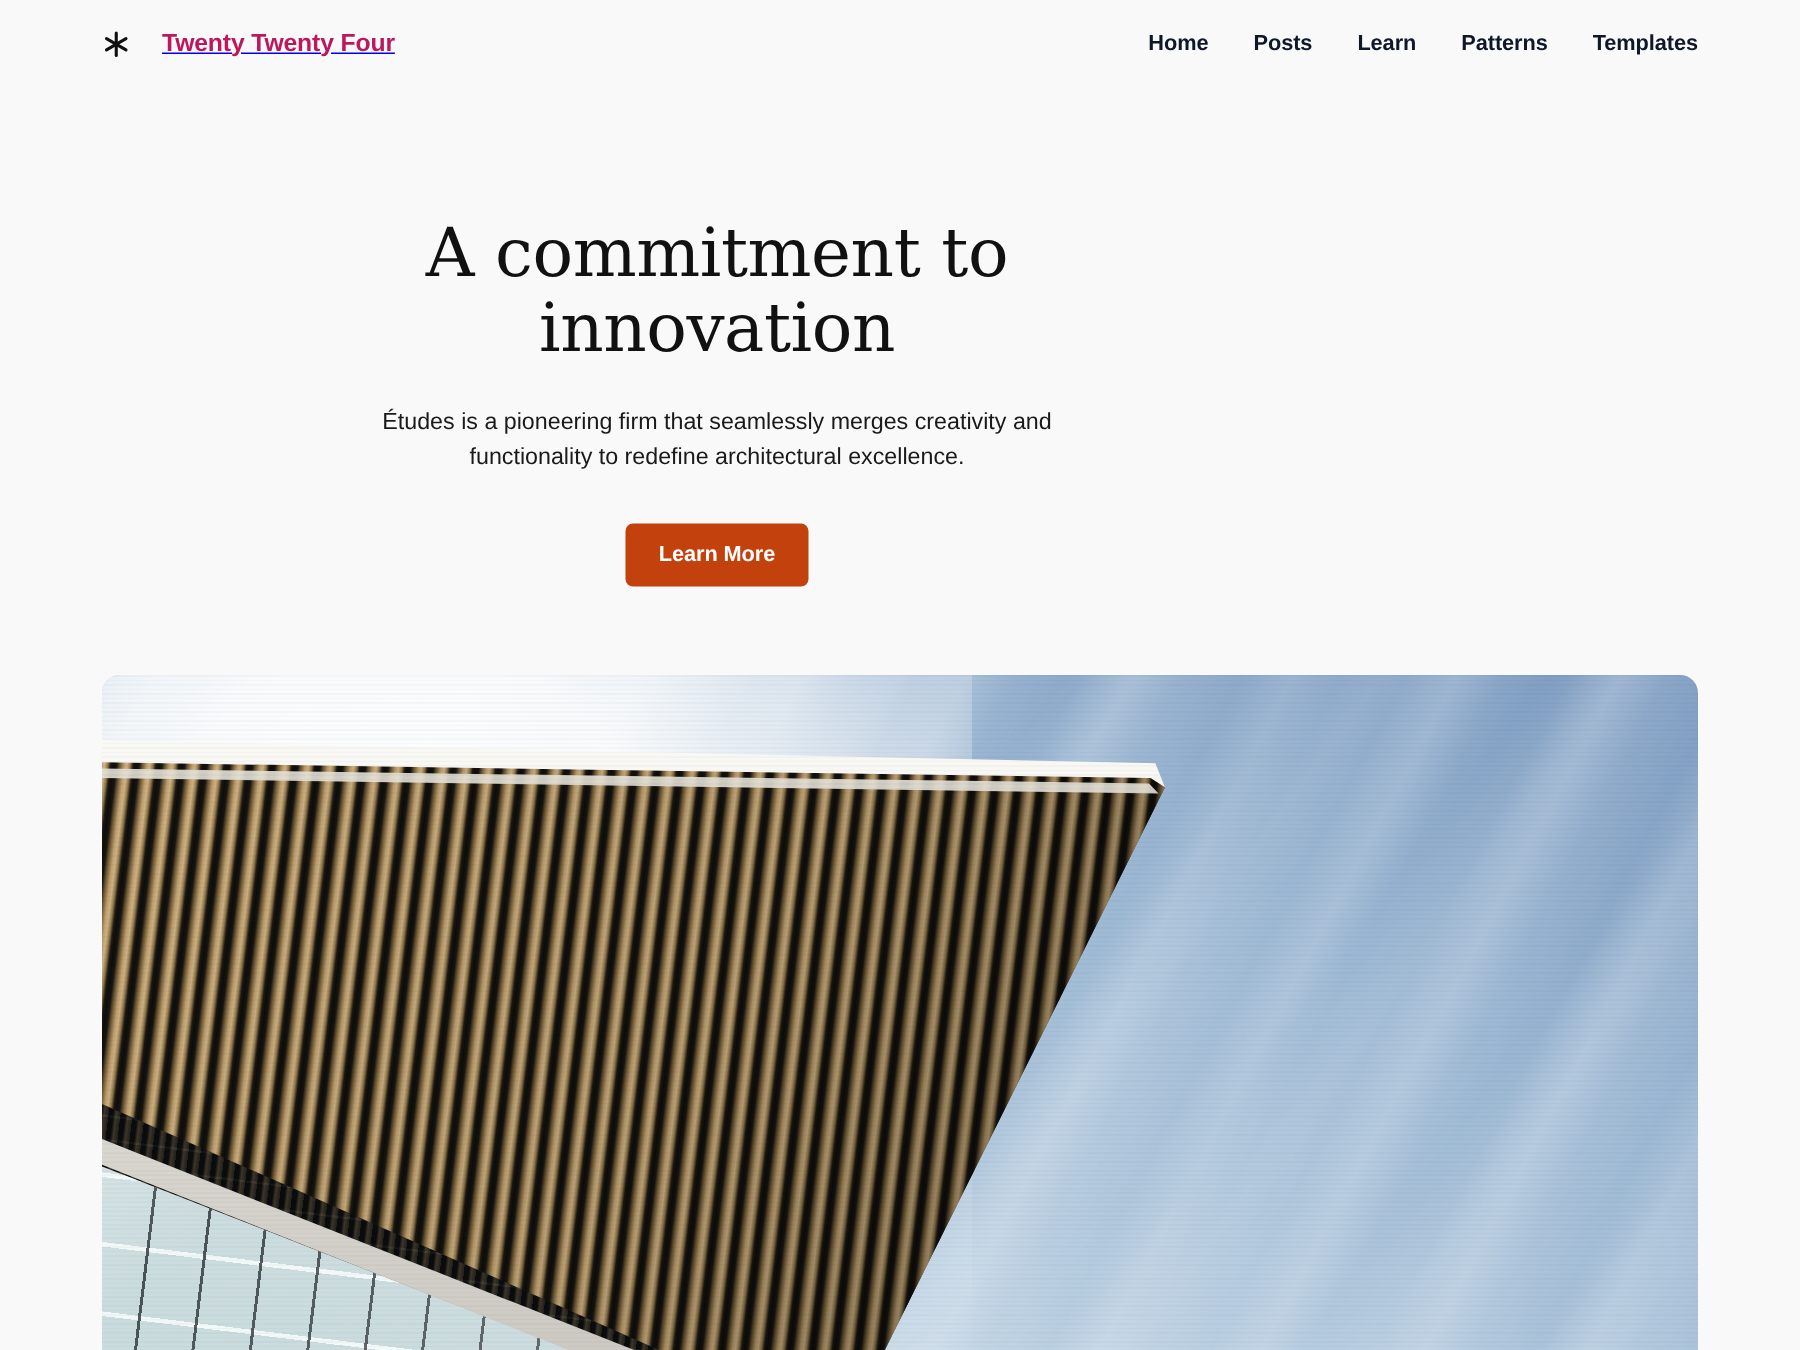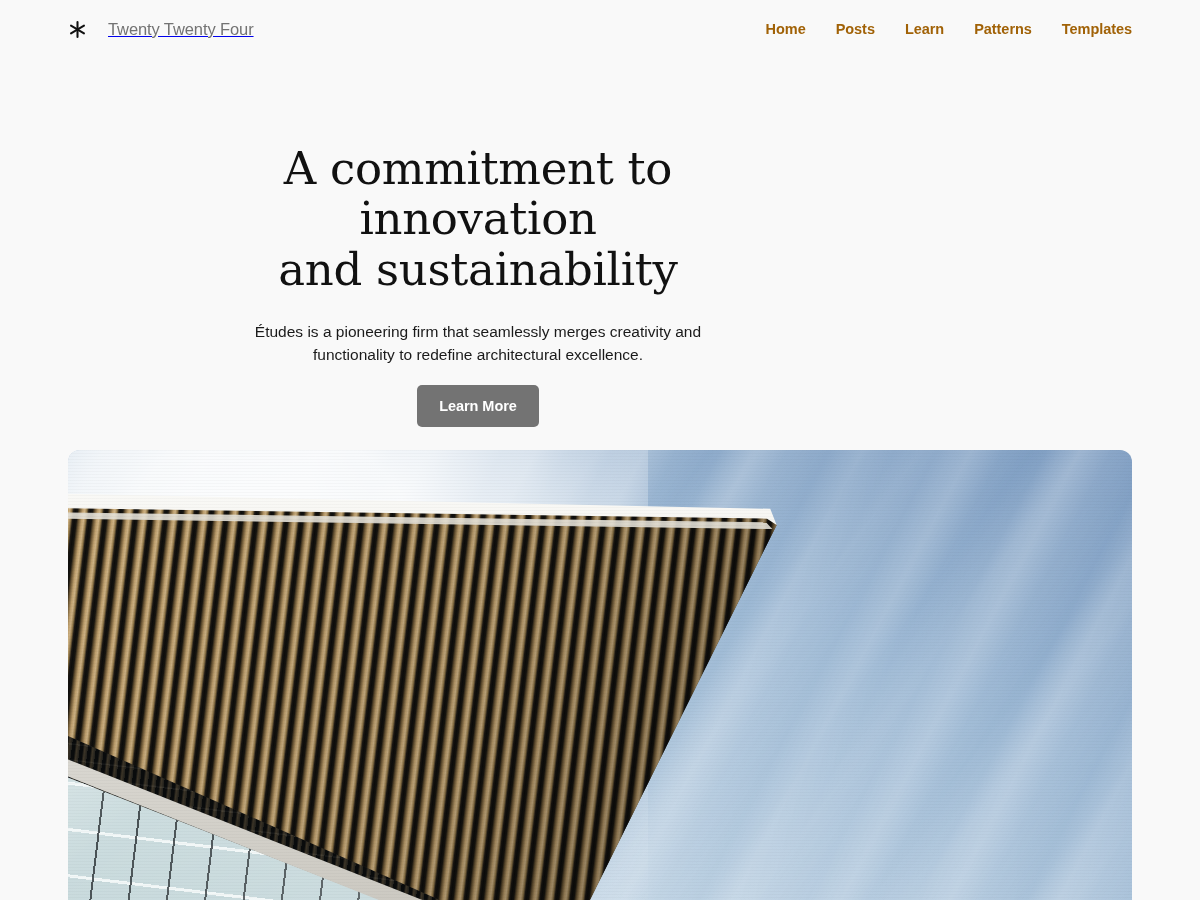--- a/index.html
+++ b/index.html
@@ -21,27 +21,27 @@
     background:#f9f9f9;
   }
   .brand{ display:flex; align-items:center; gap:21px; }
   .brand-mark{
     width:19px; height:19px;
     position:relative; flex:none;
     color:#111;
   }
   .brand-mark svg{ display:block; width:19px; height:19px; }
   .brand-title{
-    font-size:16.5px; font-weight:400; color:#737373;
+    font-size:16.5px; font-weight:700; color:#be185d;
     letter-spacing:-0.1px; white-space:nowrap;
   }
 
   .site-nav{ margin-left:auto; display:flex; align-items:center; gap:30px; }
   .nav-link{
-    font-size:14.5px; font-weight:600; color:#a16207;
+    font-size:14.5px; font-weight:600; color:#0f172a;
     text-decoration:none; white-space:nowrap; letter-spacing:-0.05px;
   }
 
   
   .hero{
     width:956px;
     padding-top:86px;
     display:flex; flex-direction:column; align-items:center;
     text-align:center;
   }
@@ -50,25 +50,25 @@
     font-size:45px; font-weight:400; color:#111;
     line-height:1.12; letter-spacing:-0.3px;
     max-width:620px;
   }
   .hero-desc{
     margin-top:26px;
     font-size:15.5px; font-weight:400; color:#1a1a1a;
     line-height:1.48; max-width:470px;
   }
   .hero-cta{
-    margin-top:18px;
+    margin-top:32px;
     display:inline-flex; align-items:center; justify-content:center;
     min-width:120px; height:42px;
     padding:0 22px;
-    background:#737373; color:#fff;
+    background:#c2410c; color:#fff;
     border:none; border-radius:5px;
     font-family:"Liberation Sans", sans-serif;
     font-size:14.5px; font-weight:700; letter-spacing:-0.05px;
     cursor:pointer;
   }
 
   
   .hero-figure{
     position:absolute;
     left:68px; top:450px;
@@ -259,21 +259,20 @@
     <a class="nav-link" href="#">Patterns</a>
     <a class="nav-link" href="#">Templates</a>
   </nav>
 
 </header>
 
 <section class="hero">
 
   <h1 class="hero-title">
     <span>A commitment to innovation</span><br>
-    <span>and sustainability</span>
   </h1>
 
   <p class="hero-desc">Études is a pioneering firm that seamlessly merges creativity and functionality to redefine architectural excellence.</p>
 
   <button class="hero-cta">Learn More</button>
 
 </section>
 
 <figure class="hero-figure">
   <div class="photo">

